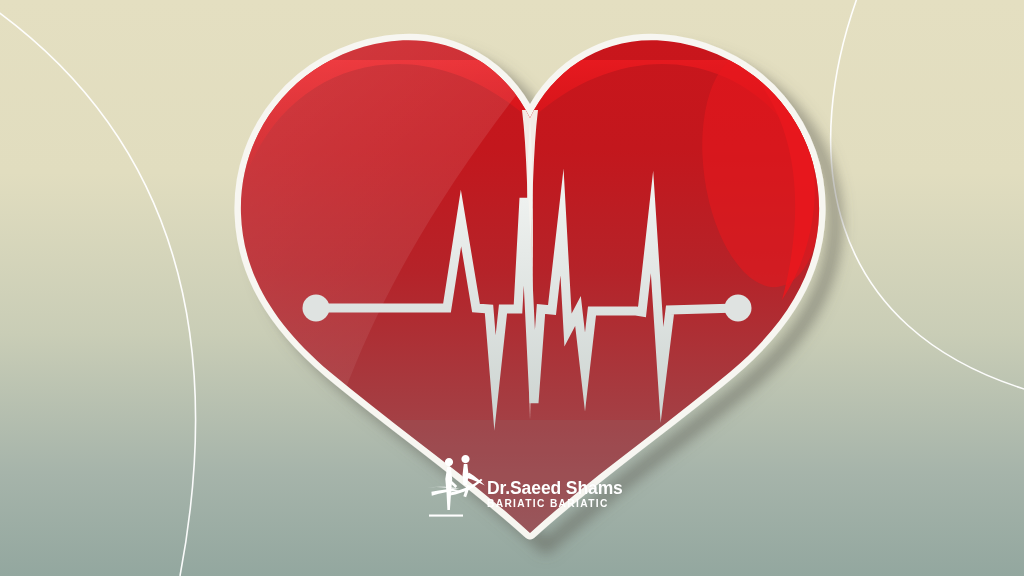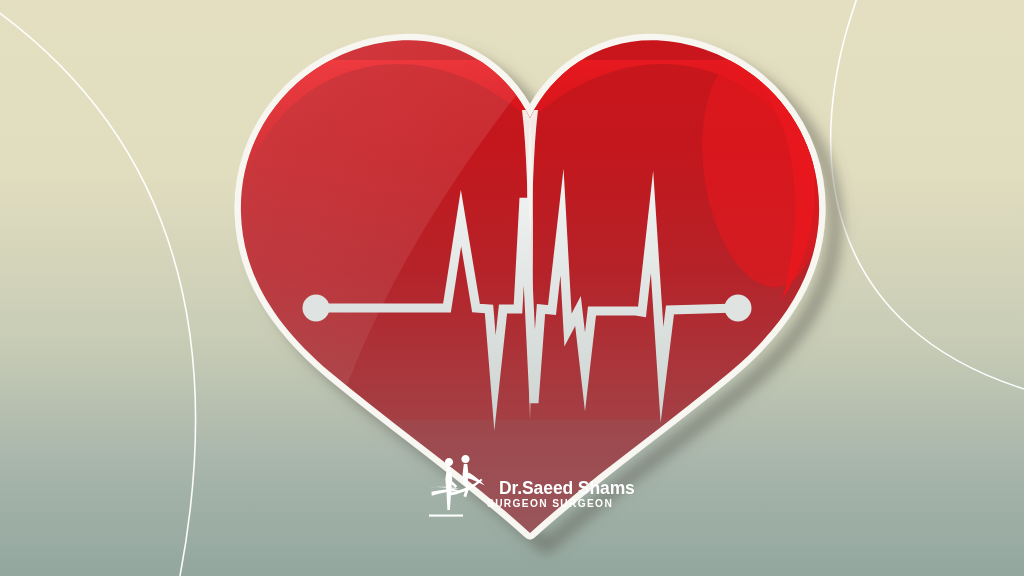--- a/index.html
+++ b/index.html
@@ -37,21 +37,20 @@
     position: absolute;
     left: 62px;
     top: 28px;
     color: #ffffff;
     font-size: 17.5px;
     font-weight: bold;
     letter-spacing: -0.1px;
     white-space: nowrap;
     line-height: 1;
     text-shadow: 0 0 1px rgba(0,0,0,0.12);
-    margin-left: 12px;
   }
   .brand-sub {
     position: absolute;
     left: 62px;
     top: 47px;
     color: #ffffff;
     font-size: 10.2px;
     font-weight: bold;
     letter-spacing: 1.35px;
     white-space: nowrap;
@@ -182,16 +181,16 @@
         <path d="M41.8 22 l2.4-1.3 c6.5 4 11.6 8.2 15.6 12.9 -5.3-3.1-11.2-5.6-17.8-7.6 z"></path>
         <path d="M42 32.6 l3.1 1.1 -4 11.5 -2.7-1 z"></path>
 
         <path d="M2 35.5 c9.5-1.2 20.5-0.6 32.4 2.9 C26 39 16 40.8 6.8 43.8 l-0.4-4.1 c9.6-2 19-3.2 27.8-3.3 -10.8-2-21.4-2.2-32.2-0.9 z"></path>
         <path d="M56 26.8 c-7.4 6.4-17.6 11-30.6 13.6 l-0.1 3.2 c13.9-2.5 24.6-7.7 32.2-15.5 z"></path>
 
         <rect x="4" y="62.5" width="34" height="2.1"></rect>
       </g>
     </svg>
     <div class="brand-name">Dr.Saeed Shams</div>
-    <div class="brand-sub">SURGEON SURGEON</div>
+    <div class="brand-sub">BARIATIC BARIATIC</div>
   </div>
 
 </div>
 
 </body></html>

